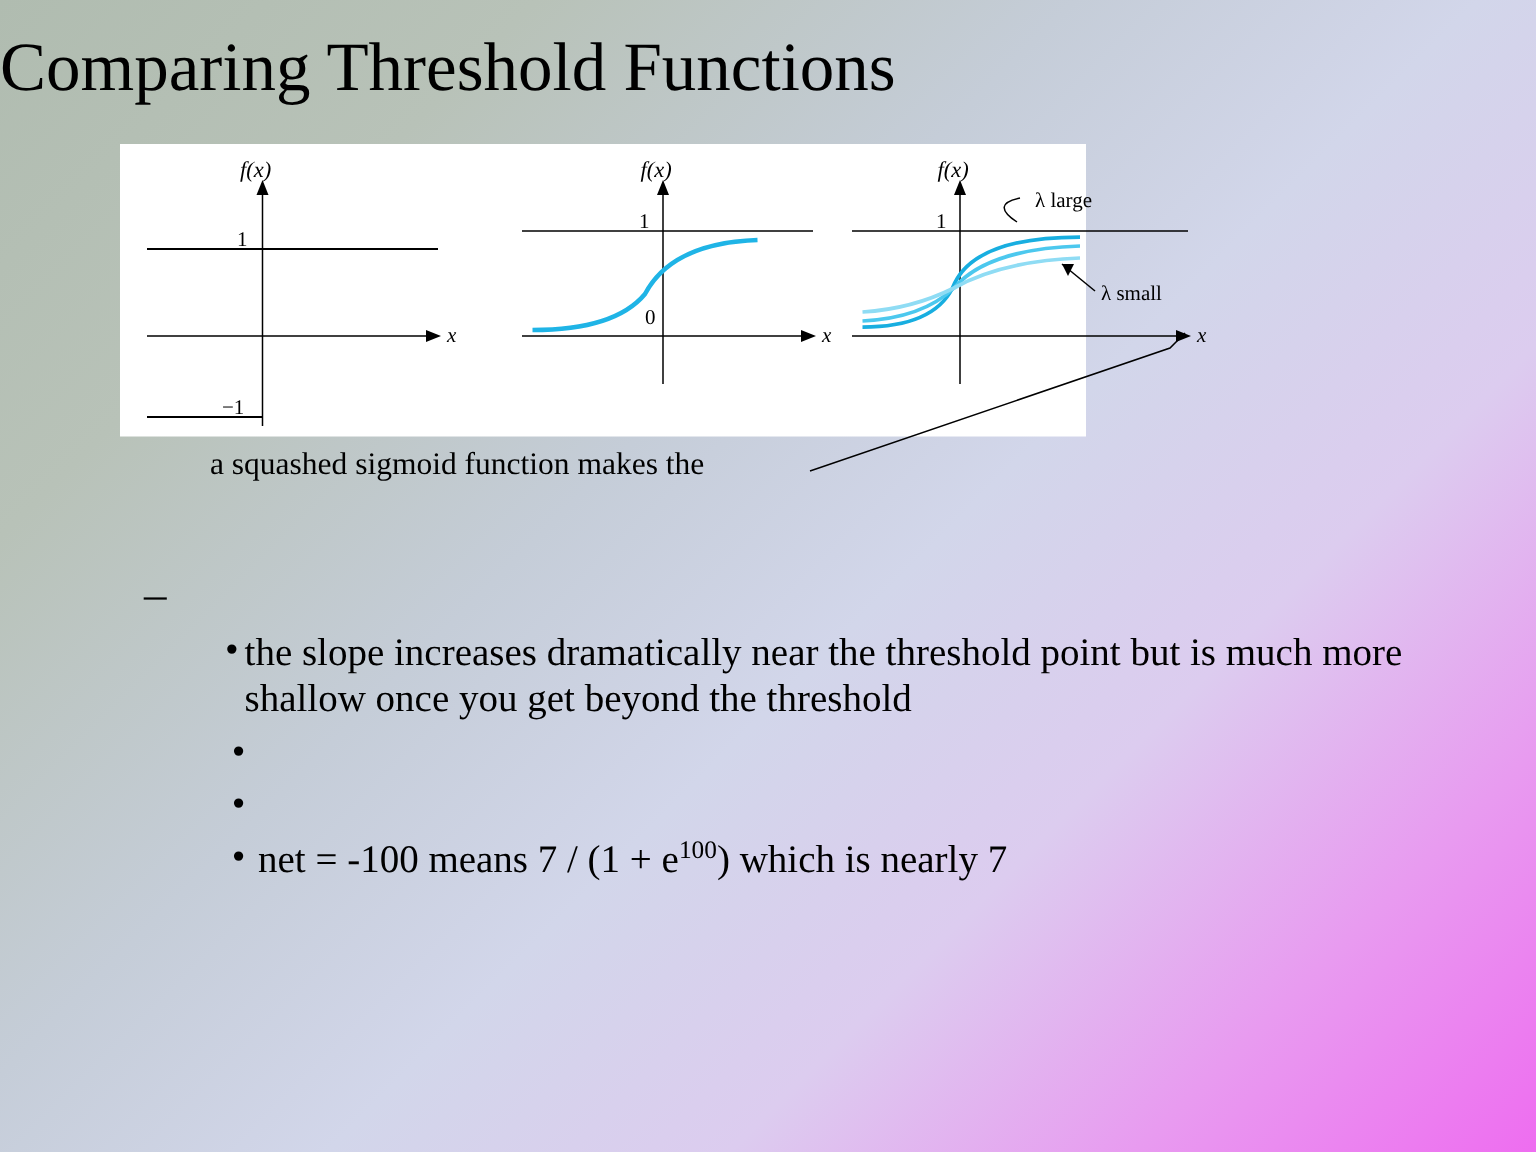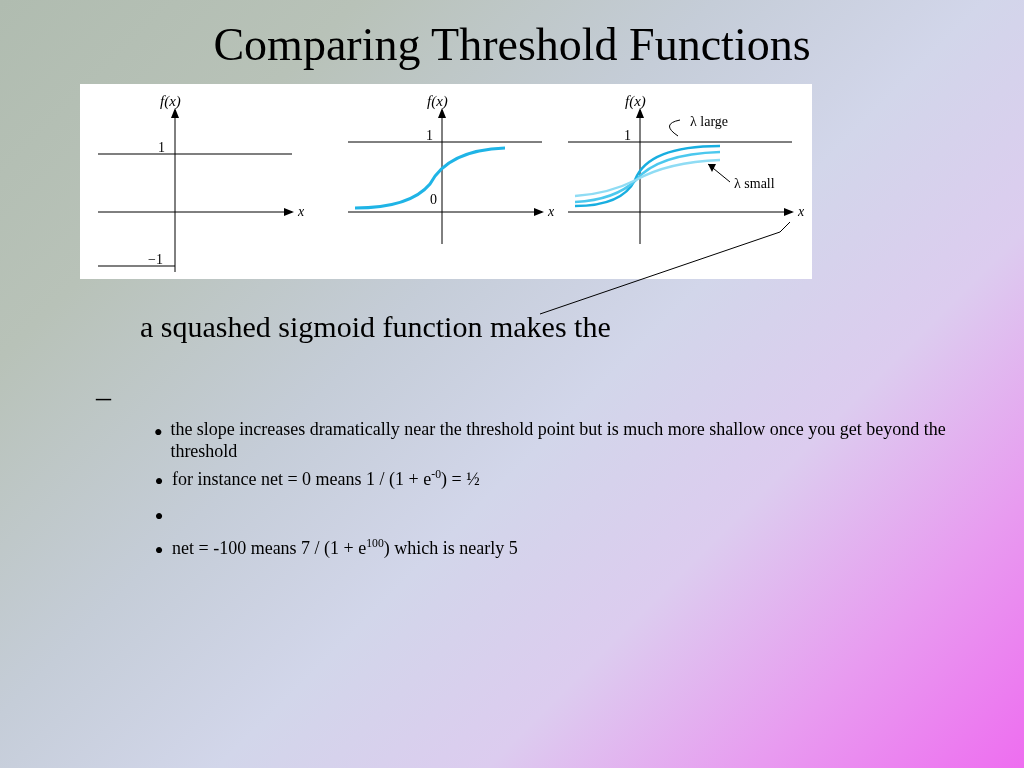--- a/index.html
+++ b/index.html
@@ -1,27 +1,27 @@
 <!DOCTYPE html>
 <html><head>
 <meta charset="utf-8">
 <style>
 html,body{margin:0;padding:0;width:1024px;height:768px;overflow:hidden;font-family:"Times New Roman",serif}
 .slide{width:1024px;height:768px;position:relative;background:linear-gradient(135deg,#b0bcb0 0%,#b8c2b8 20%,#c5cdd8 40%,#d2d6ea 55%,#dcccef 70%,#e89bf0 85%,#ee6df0 100%)}
-.title{position:absolute;top:18px;left:0;right:0;text-align:center;font-size:46px;color:#000}
-.charts{position:absolute;top:84px;left:80px;width:732px;height:195px;background:#fff}
+.title{position:absolute;top:18px;left:0;right:0;text-align:left;font-size:46px;color:#000}
+.charts{position:absolute;top:96px;left:80px;width:644px;height:195px;background:#fff}
 .chart{position:absolute;top:0;height:195px}
-.caption{position:absolute;top:308px;left:140px;font-size:30px;color:#000;line-height:1.25}
+.caption{position:absolute;top:296px;left:140px;font-size:21px;color:#000;line-height:1.25}
 .body{position:absolute;top:376px;left:90px;right:60px;color:#000}
 .lvl1{display:flex;margin:4px 0}
 .lvl1 .dash{width:28px;font-size:30px;line-height:1.1;padding-left:6px}
 .lvl1 .txt{font-size:30px;line-height:1.15}
 .lvl2{display:flex;margin:6px 0 6px 56px}
 .lvl2 .dot{width:26px;font-size:26px;line-height:1.1;text-align:center}
-.lvl2 .txt{font-size:18px;line-height:1.2}
+.lvl2 .txt{font-size:26px;line-height:1.2}
 sup{font-size:0.65em}
 .arrow-line{position:absolute;stroke:#000;stroke-width:1;fill:none}
 </style>
 </head>
 <body>
 
 <div class="slide">
   <div class="title">Comparing Threshold Functions</div>
 
   <div class="charts">
@@ -83,23 +83,22 @@
   <div class="body">
     <div class="lvl1">
       <div class="dash">–</div>
     </div>
     <div class="lvl2">
       <div class="dot">•</div>
       <div class="txt">the slope increases dramatically near the threshold point but is much more shallow once you get beyond the threshold</div>
     </div>
     <div class="lvl2">
       <div class="dot">•</div>
-      <div class="txt"><span>for instance net = 0 means 1 / (1 + e</span><sup>-0</sup><span>) = ½</span></div>
     </div>
     <div class="lvl2">
       <div class="dot">•</div>
     </div>
     <div class="lvl2">
       <div class="dot">•</div>
-      <div class="txt"><span>net = -100 means 7 / (1 + e</span><sup>100</sup><span>) which is nearly 5</span></div>
+      <div class="txt"><span>net = -100 means 7 / (1 + e</span><sup>100</sup><span>) which is nearly 7</span></div>
     </div>
   </div>
 </div>
 
 </body></html>

